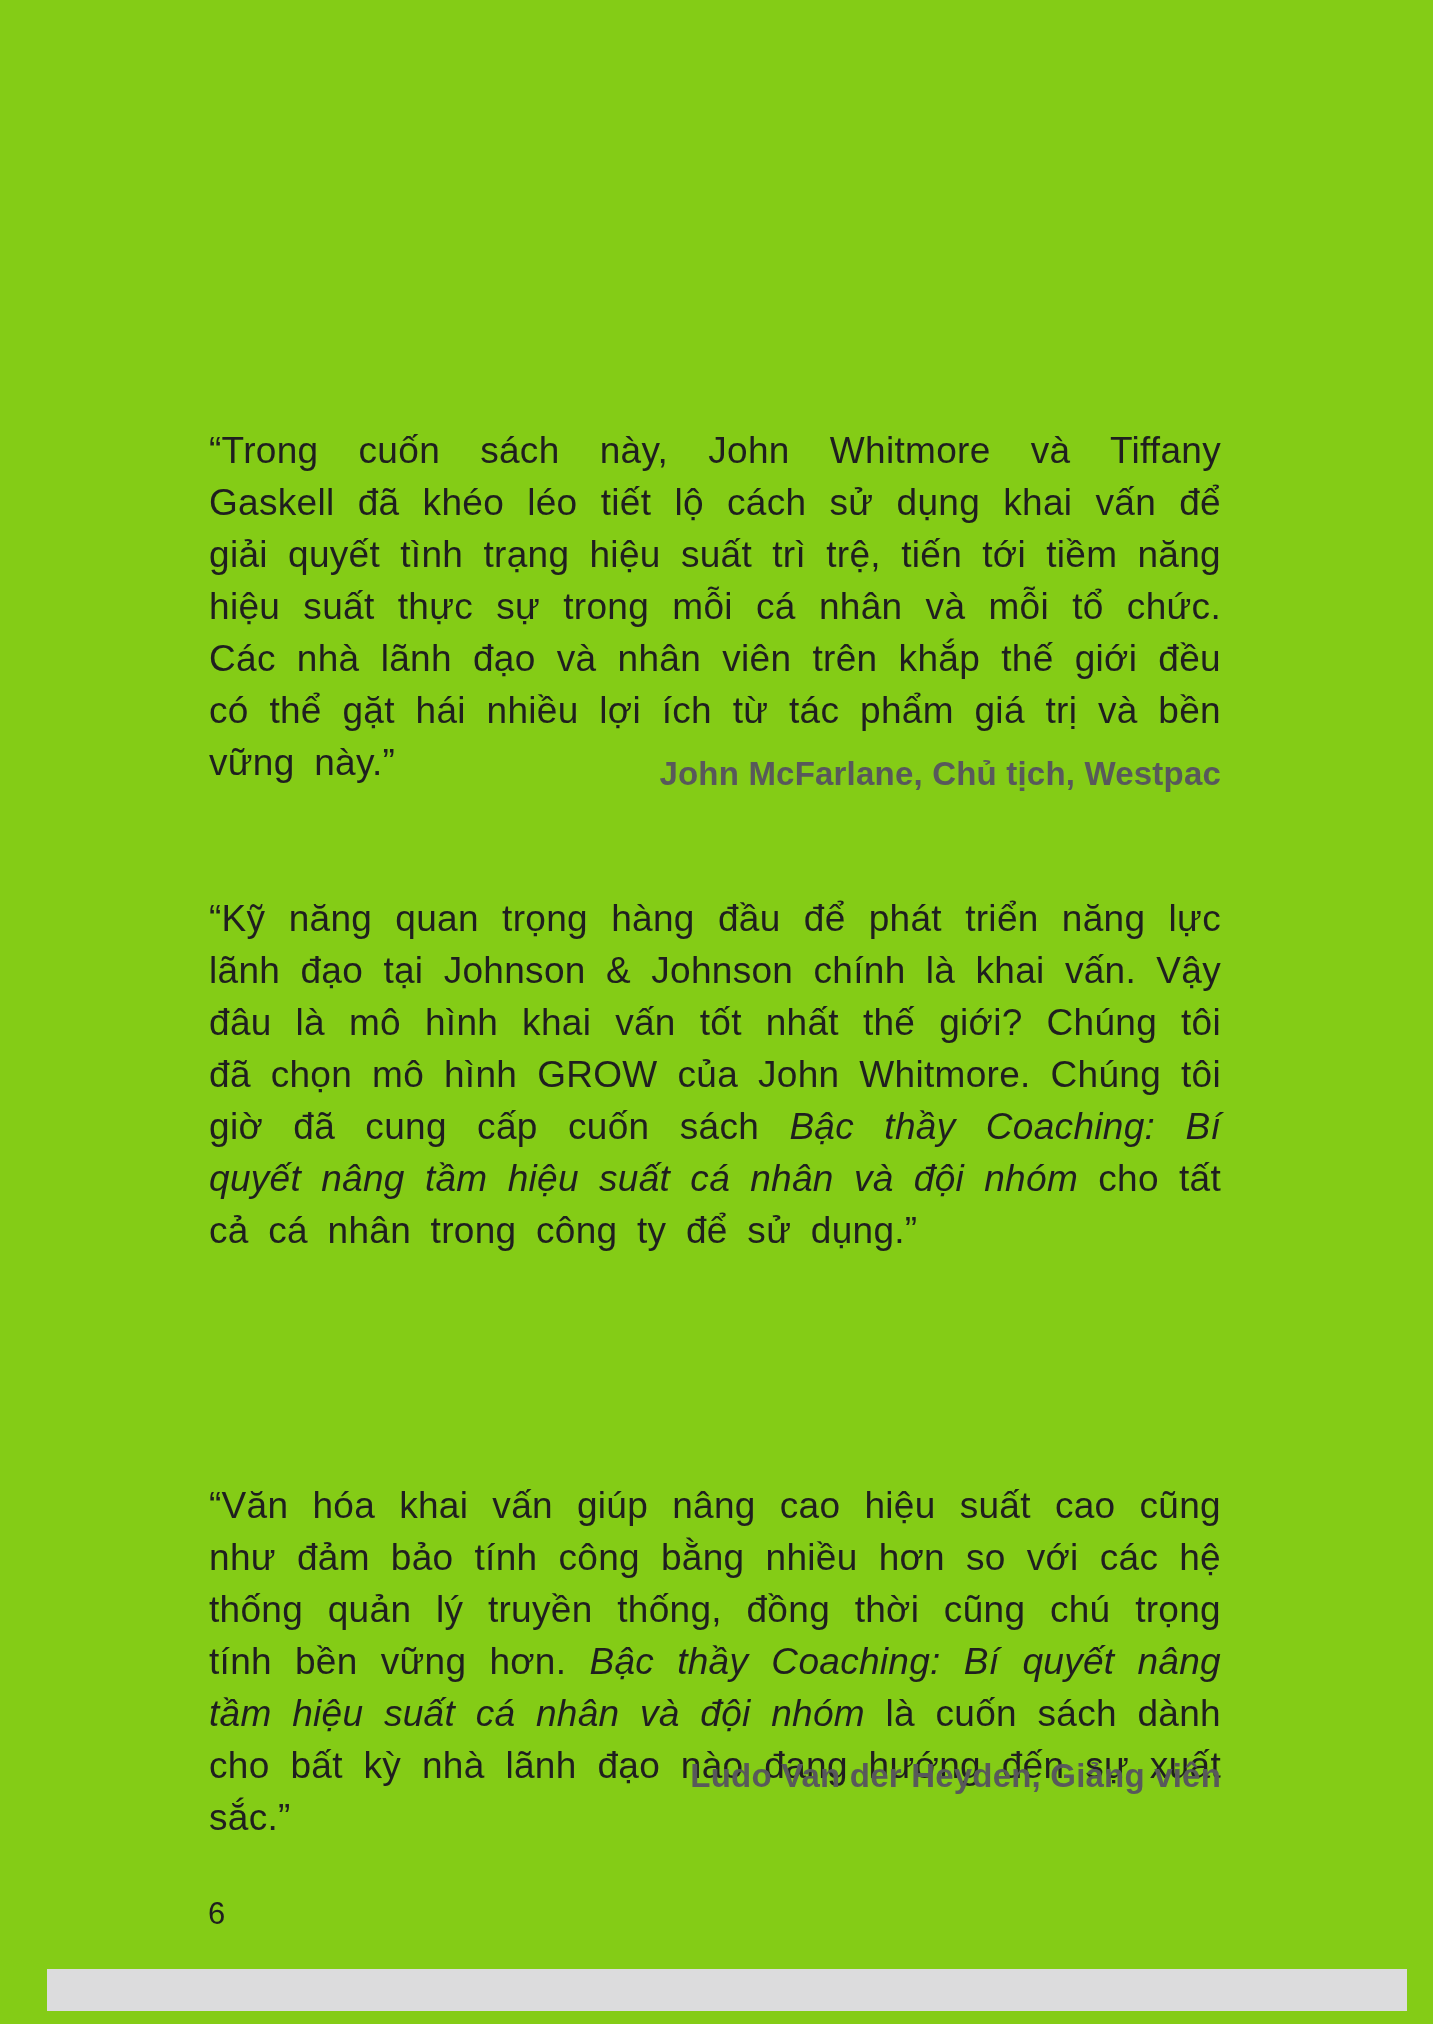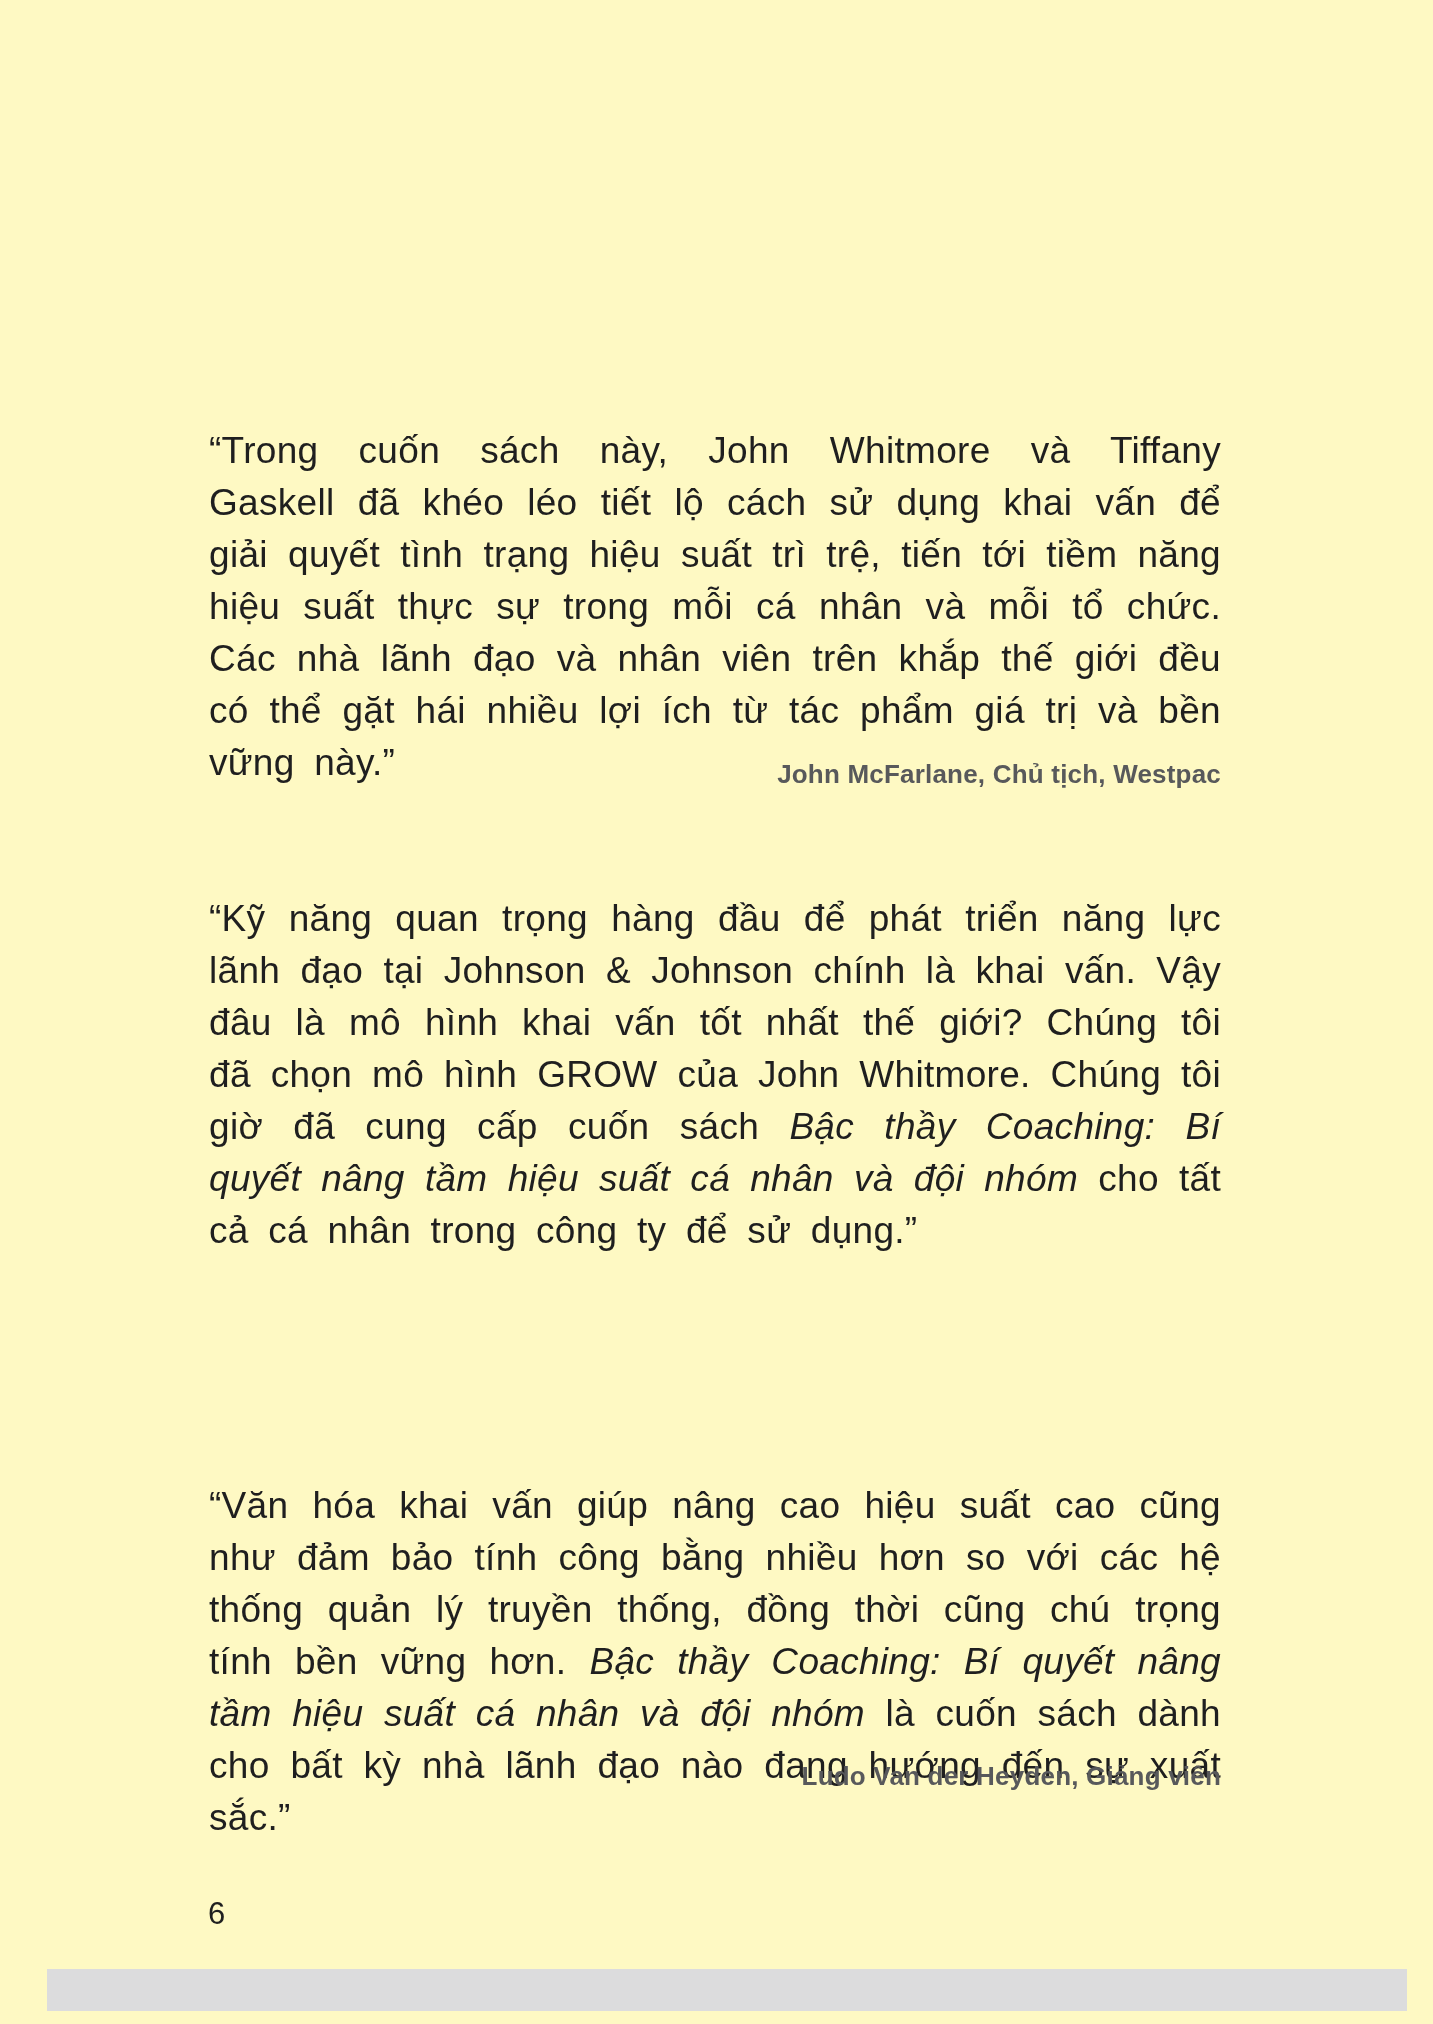--- a/index.html
+++ b/index.html
@@ -4,21 +4,21 @@
 <style>
   html, body {
     margin: 0;
     padding: 0;
     background: #ffffff;
   }
   .page {
     position: relative;
     width: 1433px;
     height: 2024px;
-    background: #fef9c3;
+    background: #84cc16;
     font-family: "Liberation Sans", sans-serif;
     overflow: hidden;
   }
   .quote-text {
     position: absolute;
     left: 209px;
     width: 1012px;
     margin: 0;
     font-size: 37px;
     font-weight: 400;
@@ -28,21 +28,21 @@
     text-justify: inter-word;
     word-spacing: 9px;
     letter-spacing: 0.3px;
   }
   .quote-text em {
   }
   .attribution {
     position: absolute;
     left: 209px;
     width: 1012px;
-    font-size: 26px;
+    font-size: 33px;
     font-weight: 700;
     line-height: 52px;
     color: var(--attribution-text, #58595b);
     text-align: right;
     letter-spacing: 0.2px;
   }
   #quote-1-text { top: 425px; }
   #attribution-1 { top: 748px; }
   #quote-2-text { top: 893px; }
   #attribution-2 { top: 1230px; }

